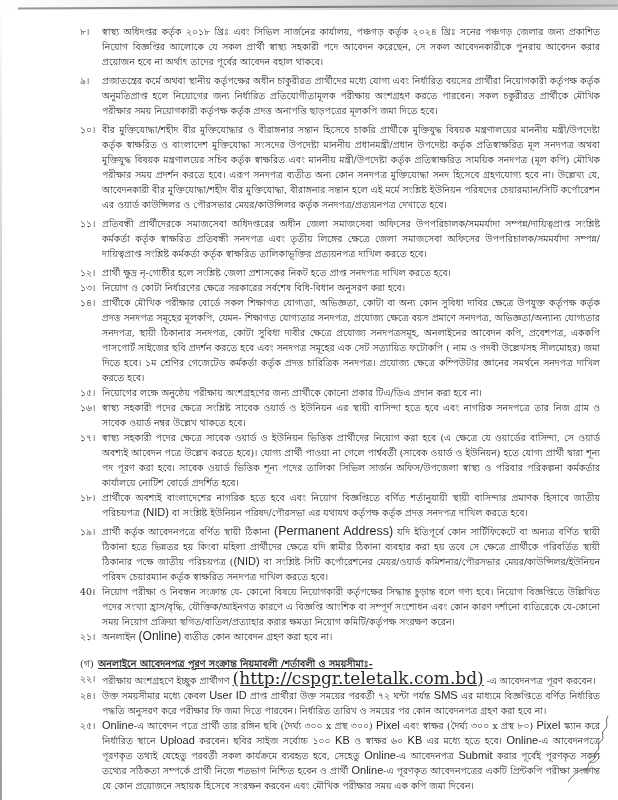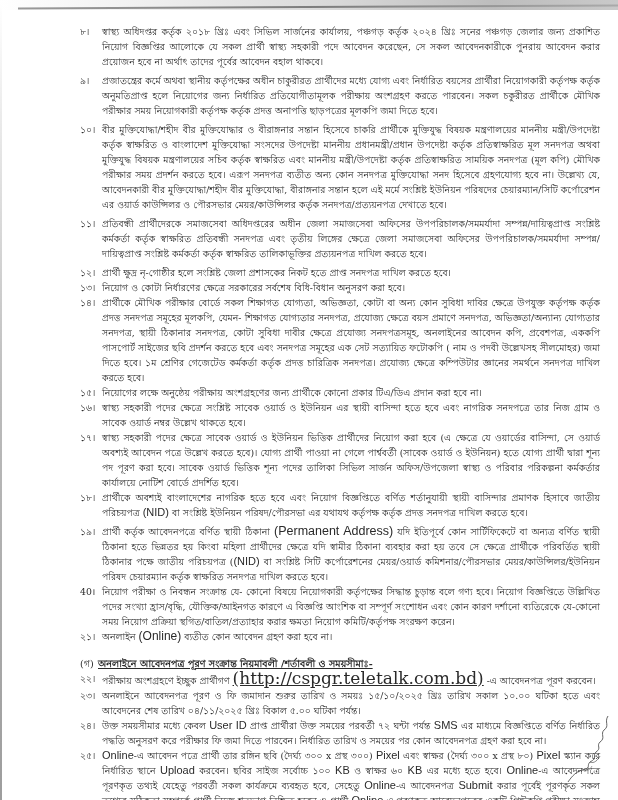--- a/index.html
+++ b/index.html
@@ -173,24 +173,20 @@
   <div class="section-heading">
     <span class="num">(গ)</span>
     <span class="heading-text">অনলাইনে আবেদনপত্র পূরণ সংক্রান্ত নিয়মাবলী /শর্তাবলী ও সময়সীমাঃ-</span>
   </div>
 
   <div class="item tight">
     <span class="num">২২।</span>
     <span class="txt"><span>পরীক্ষায় অংশগ্রহণে ইচ্ছুক প্রার্থীগণ </span><span class="link">(http://cspgr.teletalk.com.bd)</span><span> -এ আবেদনপত্র পূরণ করবেন।</span></span>
   </div>
 
-  <div class="item tight">
-    <span class="num">২৩।</span>
-    <span class="txt">অনলাইনে আবেদনপত্র পূরণ ও ফি জমাদান শুরুর তারিখ ও সময়ঃ ১৫/১০/২০২৫ খ্রিঃ তারিখ সকাল ১০.০০ ঘটিকা হতে এবং আবেদনের শেষ তারিখ ০৪/১১/২০২৫ খ্রিঃ বিকাল ৫.০০ ঘটিকা পর্যন্ত।</span>
-  </div>
 
   <div class="item tight">
     <span class="num">২৪।</span>
     <span class="txt"><span>উক্ত সময়সীমার মধ্যে কেবল </span><span class="latin">User ID</span><span> প্রাপ্ত প্রার্থীরা উক্ত সময়ের পরবর্তী ৭২ ঘন্টা পর্যন্ত </span><span class="latin">SMS</span><span> এর মাধ্যমে বিজ্ঞপ্তিতে বর্ণিত নির্ধারিত পদ্ধতি অনুসরণ করে পরীক্ষার ফি জমা দিতে পারবেন। নির্ধারিত তারিখ ও সময়ের পর কোন আবেদনপত্র গ্রহণ করা হবে না।</span></span>
   </div>
 
   <div class="item">
     <span class="num">২৫।</span>
     <span class="txt"><span class="latin">Online</span><span>-এ আবেদন পত্রে প্রার্থী তার রঙ্গিন ছবি (দৈর্ঘ্য ৩০০ x প্রস্থ ৩০০) </span><span class="latin">Pixel</span><span> এবং স্বাক্ষর (দৈর্ঘ্য ৩০০ x প্রস্থ ৮০) </span><span class="latin">Pixel</span><span> স্ক্যান করে নির্ধারিত স্থানে </span><span class="latin">Upload</span><span> করবেন। ছবির সাইজ সর্বোচ্চ ১০০ </span><span class="latin">KB</span><span> ও স্বাক্ষর ৬০ </span><span class="latin">KB</span><span> এর মধ্যে হতে হবে। </span><span class="latin">Online</span><span>-এ আবেদনপত্রে পূরণকৃত তথ্যই যেহেতু পরবর্তী সকল কার্যক্রমে ব্যবহৃত হবে, সেহেতু </span><span class="latin">Online</span><span>-এ আবেদনপত্র </span><span class="latin">Submit</span><span> করার পূর্বেই পূরণকৃত সকল তথ্যের সঠিকতা সম্পর্কে প্রার্থী নিজে শতভাগ নিশ্চিত হবেন ও প্রার্থী </span><span class="latin">Online</span><span>-এ পূরণকৃত আবেদনপত্রের একটি প্রিন্টকপি পরীক্ষা সংক্রান্ত যে কোন প্রয়োজনে সহায়ক হিসেবে সংরক্ষন করবেন এবং মৌখিক পরীক্ষার সময় এক কপি জমা দিবেন।</span></span>
   </div>

